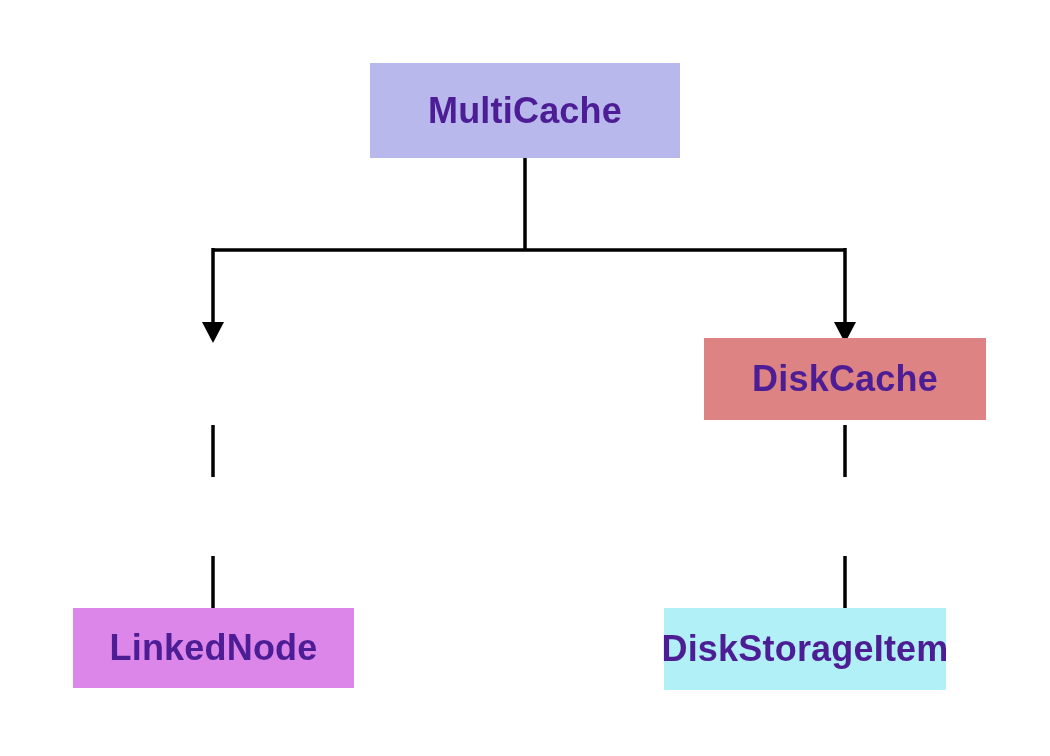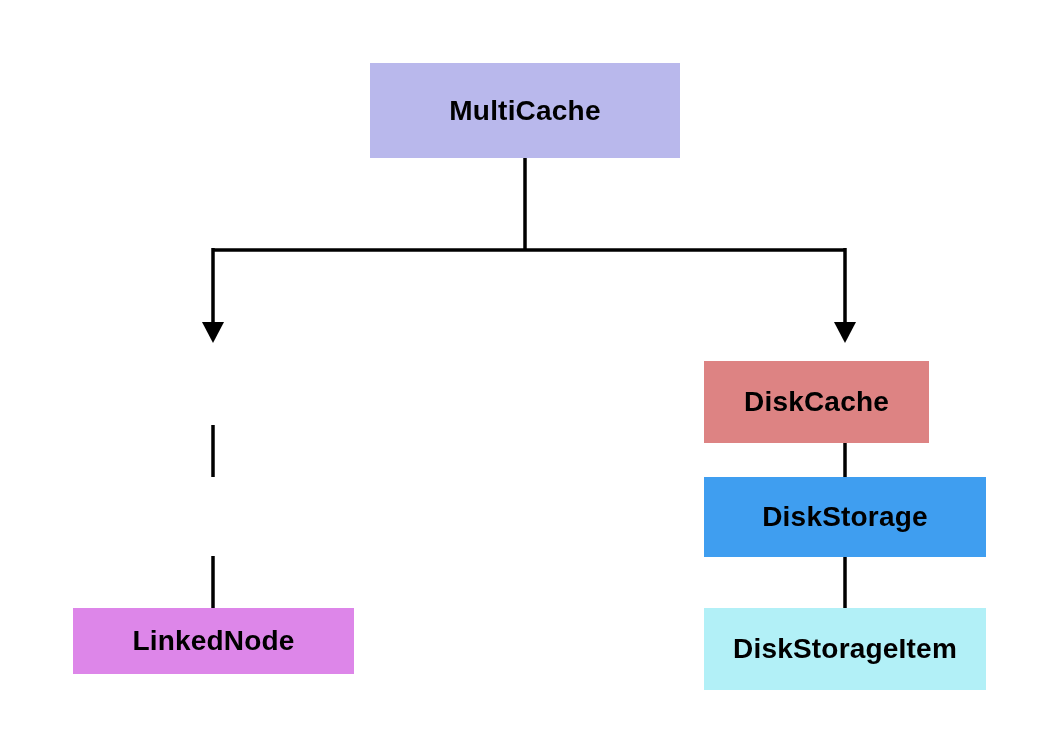--- a/index.html
+++ b/index.html
@@ -23,22 +23,22 @@
     height: 756px;
   }
   .node {
     position: absolute;
     display: flex;
     align-items: center;
     justify-content: center;
     box-sizing: border-box;
   }
   .node-label {
-    color: #000000;
-    font-size: 28px;
+    color: #4c1d95;
+    font-size: 36px;
     font-weight: 700;
     letter-spacing: 0.2px;
     white-space: nowrap;
   }
 </style>
 </head>
 <body>
 
 <div id="canvas">
 
@@ -60,29 +60,26 @@
     <path d="M845,425 V477" stroke="#000000" stroke-width="3.5" fill="none"></path>
     <path d="M845,556 V608" stroke="#000000" stroke-width="3.5" fill="none"></path>
   </svg>
 
   <div class="node" style="left: 370px; top: 63px; width: 310px; height: 95px; background: rgb(185, 184, 236);">
     <span class="node-label">MultiCache</span>
   </div>
 
 
 
-  <div class="node" style="left: 73px; top: 608px; width: 281px; height: 66px; background: rgb(221, 134, 233);">
+  <div class="node" style="left: 73px; top: 608px; width: 281px; height: 80px; background: rgb(221, 134, 233);">
     <span class="node-label">LinkedNode</span>
   </div>
 
-  <div class="node" style="left: 704px; top: 361px; width: 225px; height: 82px; background: rgb(221, 131, 131);">
+  <div class="node" style="left: 704px; top: 338px; width: 282px; height: 82px; background: rgb(221, 131, 131);">
     <span class="node-label">DiskCache</span>
   </div>
 
-  <div class="node" style="left: 704px; top: 477px; width: 282px; height: 80px; background: rgb(63, 158, 240);">
-    <span class="node-label">DiskStorage</span>
-  </div>
 
-  <div class="node" style="left: 704px; top: 608px; width: 282px; height: 82px; background: rgb(178, 240, 247);">
+  <div class="node" style="left: 664px; top: 608px; width: 282px; height: 82px; background: rgb(178, 240, 247);">
     <span class="node-label">DiskStorageItem</span>
   </div>
 
 </div>
 
 </body></html>

